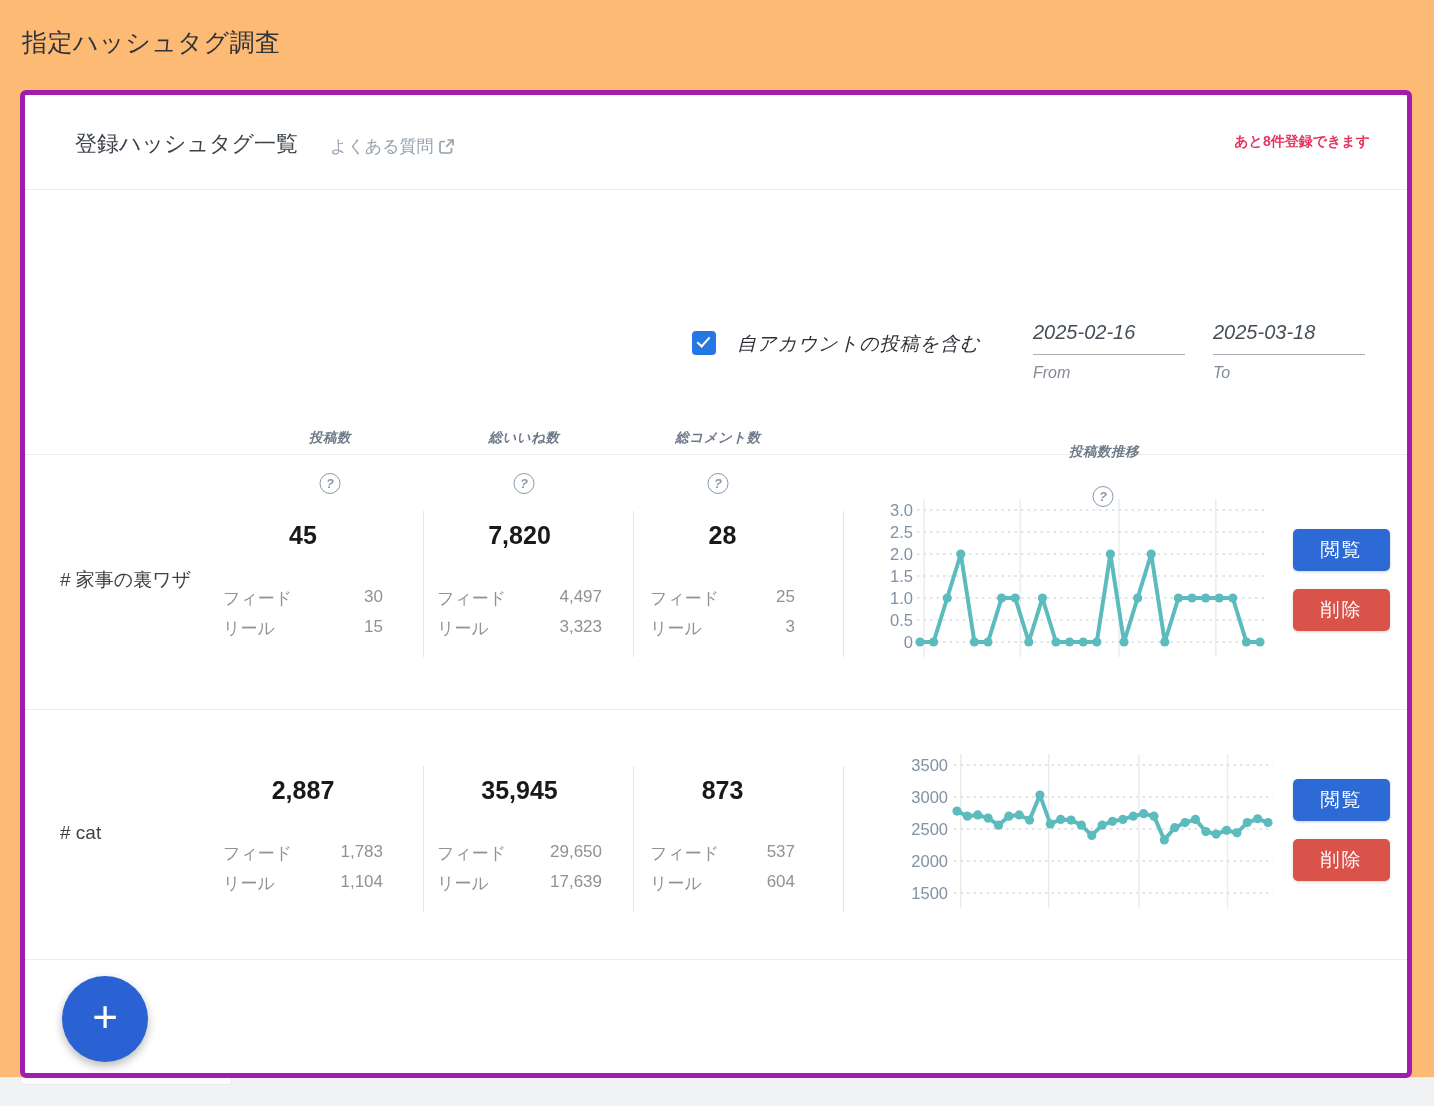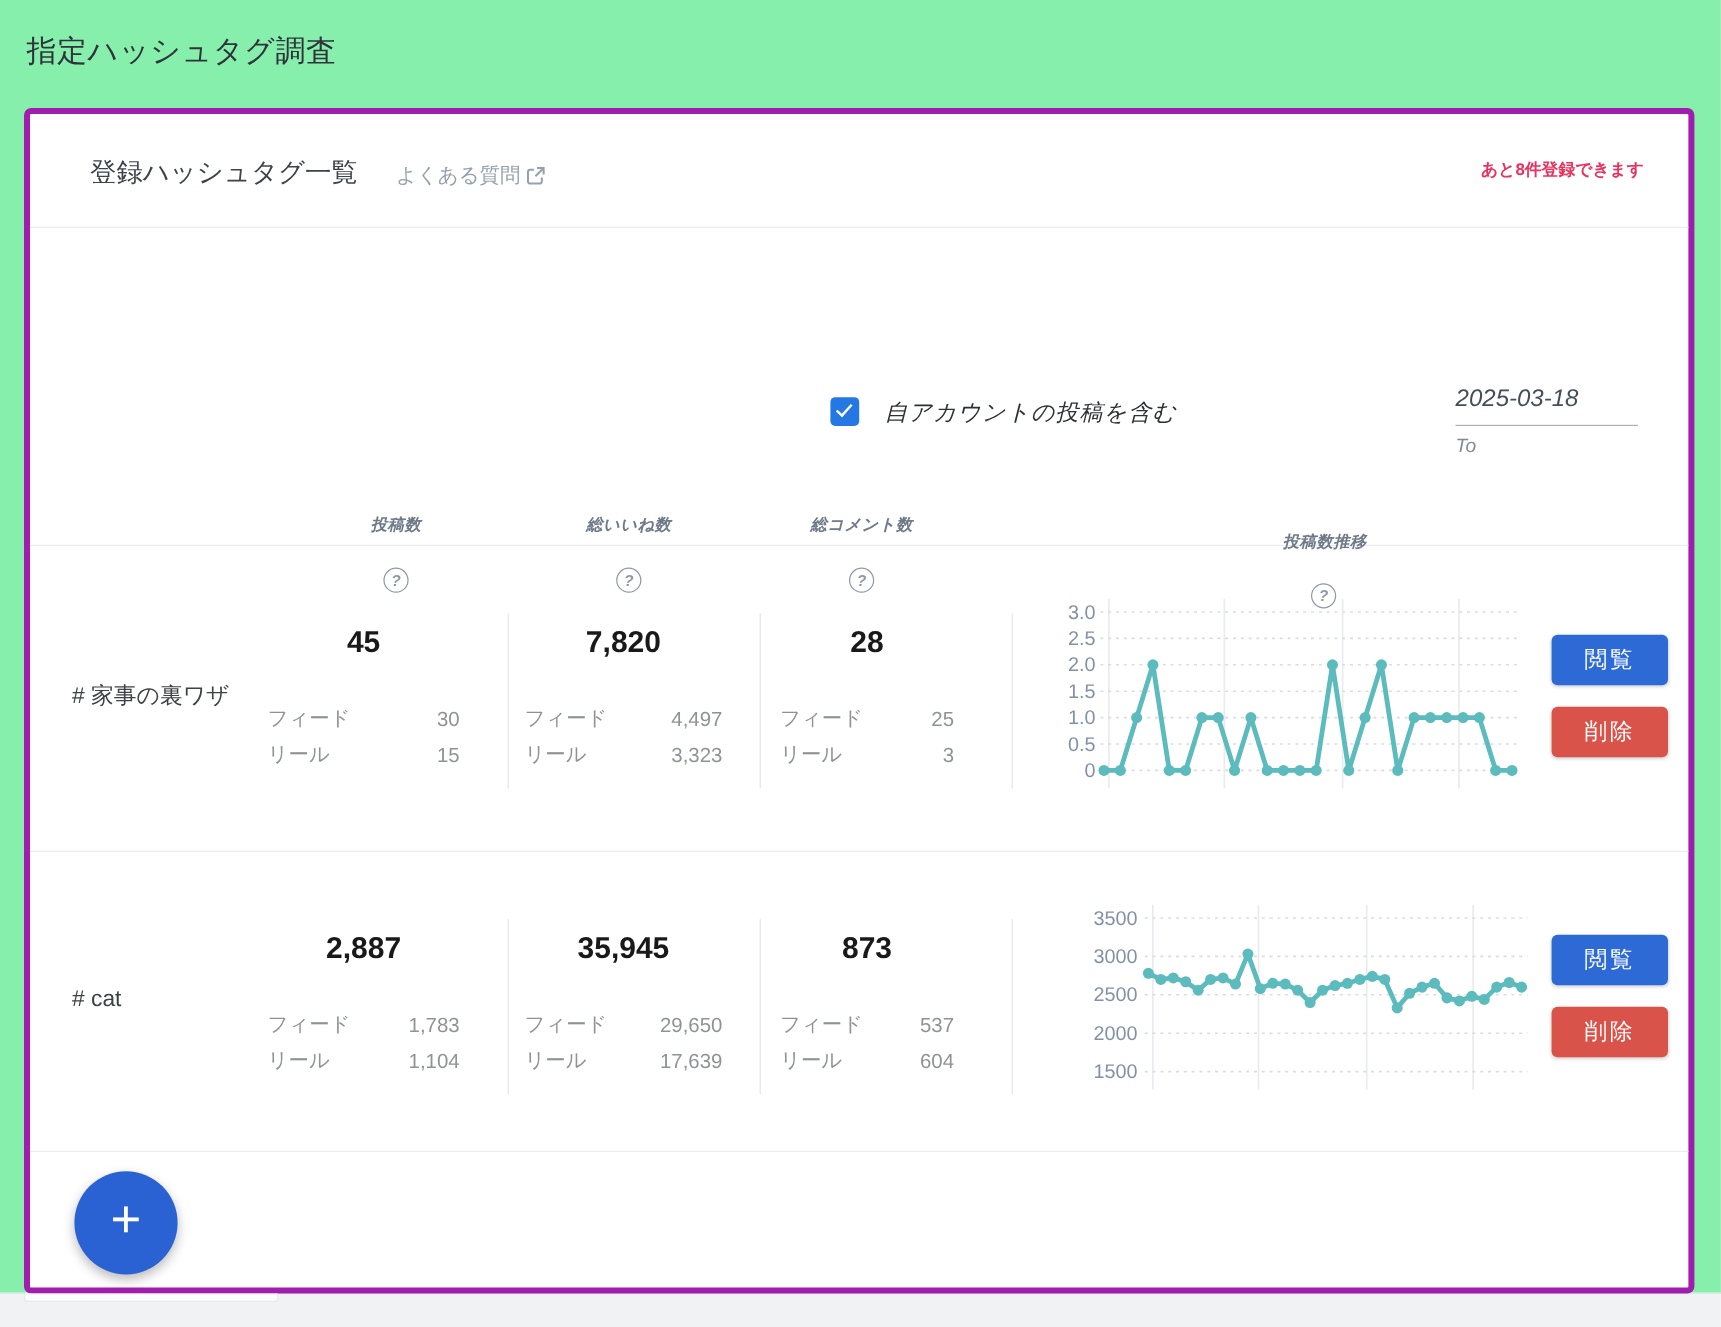--- a/index.html
+++ b/index.html
@@ -5,21 +5,21 @@
   * { margin:0; padding:0; box-sizing:border-box; }
   html,body { width:1434px; height:1106px; }
   body {
     font-family:"Liberation Sans", sans-serif;
     background:#f1f2f4;
     position:relative;
     overflow:hidden;
   }
   .content-panel {
     position:absolute; left:0; top:0; width:1434px; height:1078px;
-    background:#86efac; border-bottom:1px solid #e9ebee;
+    background:#fdba74; border-bottom:1px solid #e9ebee;
   }
   .page-title {
     position:absolute; left:22px; top:26px;
     font-size:25px; font-weight:500; color:#30343a; letter-spacing:.5px;
   }
   .card {
     position:absolute; left:20px; top:90px; width:1392px; height:988px;
     background:#ffffff; border:5px solid #a21caf; border-radius:6px;
   }
   .next-card-peek {
@@ -93,21 +93,21 @@
   .stat-col { position:absolute; }
   .stat-col.c1 { left:198px; width:160px; }
   .stat-col.c2 { left:412px; width:165px; }
   .stat-col.c3 { left:625px; width:145px; }
   .stat-total {
     position:absolute; top:66px; width:100%; text-align:center;
     font-size:25px; font-weight:700; color:#191919;
   }
   .stat-sub {
     position:absolute; width:100%; display:flex; justify-content:space-between;
-    font-size:17px; color:#8f9396;align-items:flex-end;
+    font-size:17px; color:#8f9396;
   }
   .stat-sub.feed { top:132px; }
   .stat-sub.reel { top:162px; }
   .v-divider {
     position:absolute; top:56px; width:1px; height:146px; background:#e2e5e9;
   }
   .vd1 { left:398px; } .vd2 { left:608px; } .vd3 { left:818px; }
   .trend-chart { position:absolute; left:855px; top:38px; width:395px; height:168px; }
   .action-btn {
     position:absolute; left:1268px; width:97px; height:42px;
@@ -149,20 +149,24 @@
       </a>
       <div class="quota-note">あと8件登録できます</div>
     </div>
 
     <div class="filter-section">
       <div class="checkbox">
         <span class="check"></span>
       </div>
       <div class="checkbox-label">自アカウントの投稿を含む</div>
 
+      <div class="date-field date-from">
+        <div class="date-value">2025-02-16</div>
+        <div class="date-caption">From</div>
+      </div>
       <div class="date-field date-to">
         <div class="date-value">2025-03-18</div>
         <div class="date-caption">To</div>
       </div>
 
       <div class="col-header" style="left:305px; top:239px;">投稿数</div>
       <div class="col-header" style="left:499px; top:239px;">総いいね数</div>
       <div class="col-header" style="left:693px; top:239px;">総コメント数</div>
       <div class="col-header" style="left:1079px; top:253px;">投稿数推移</div>
 

